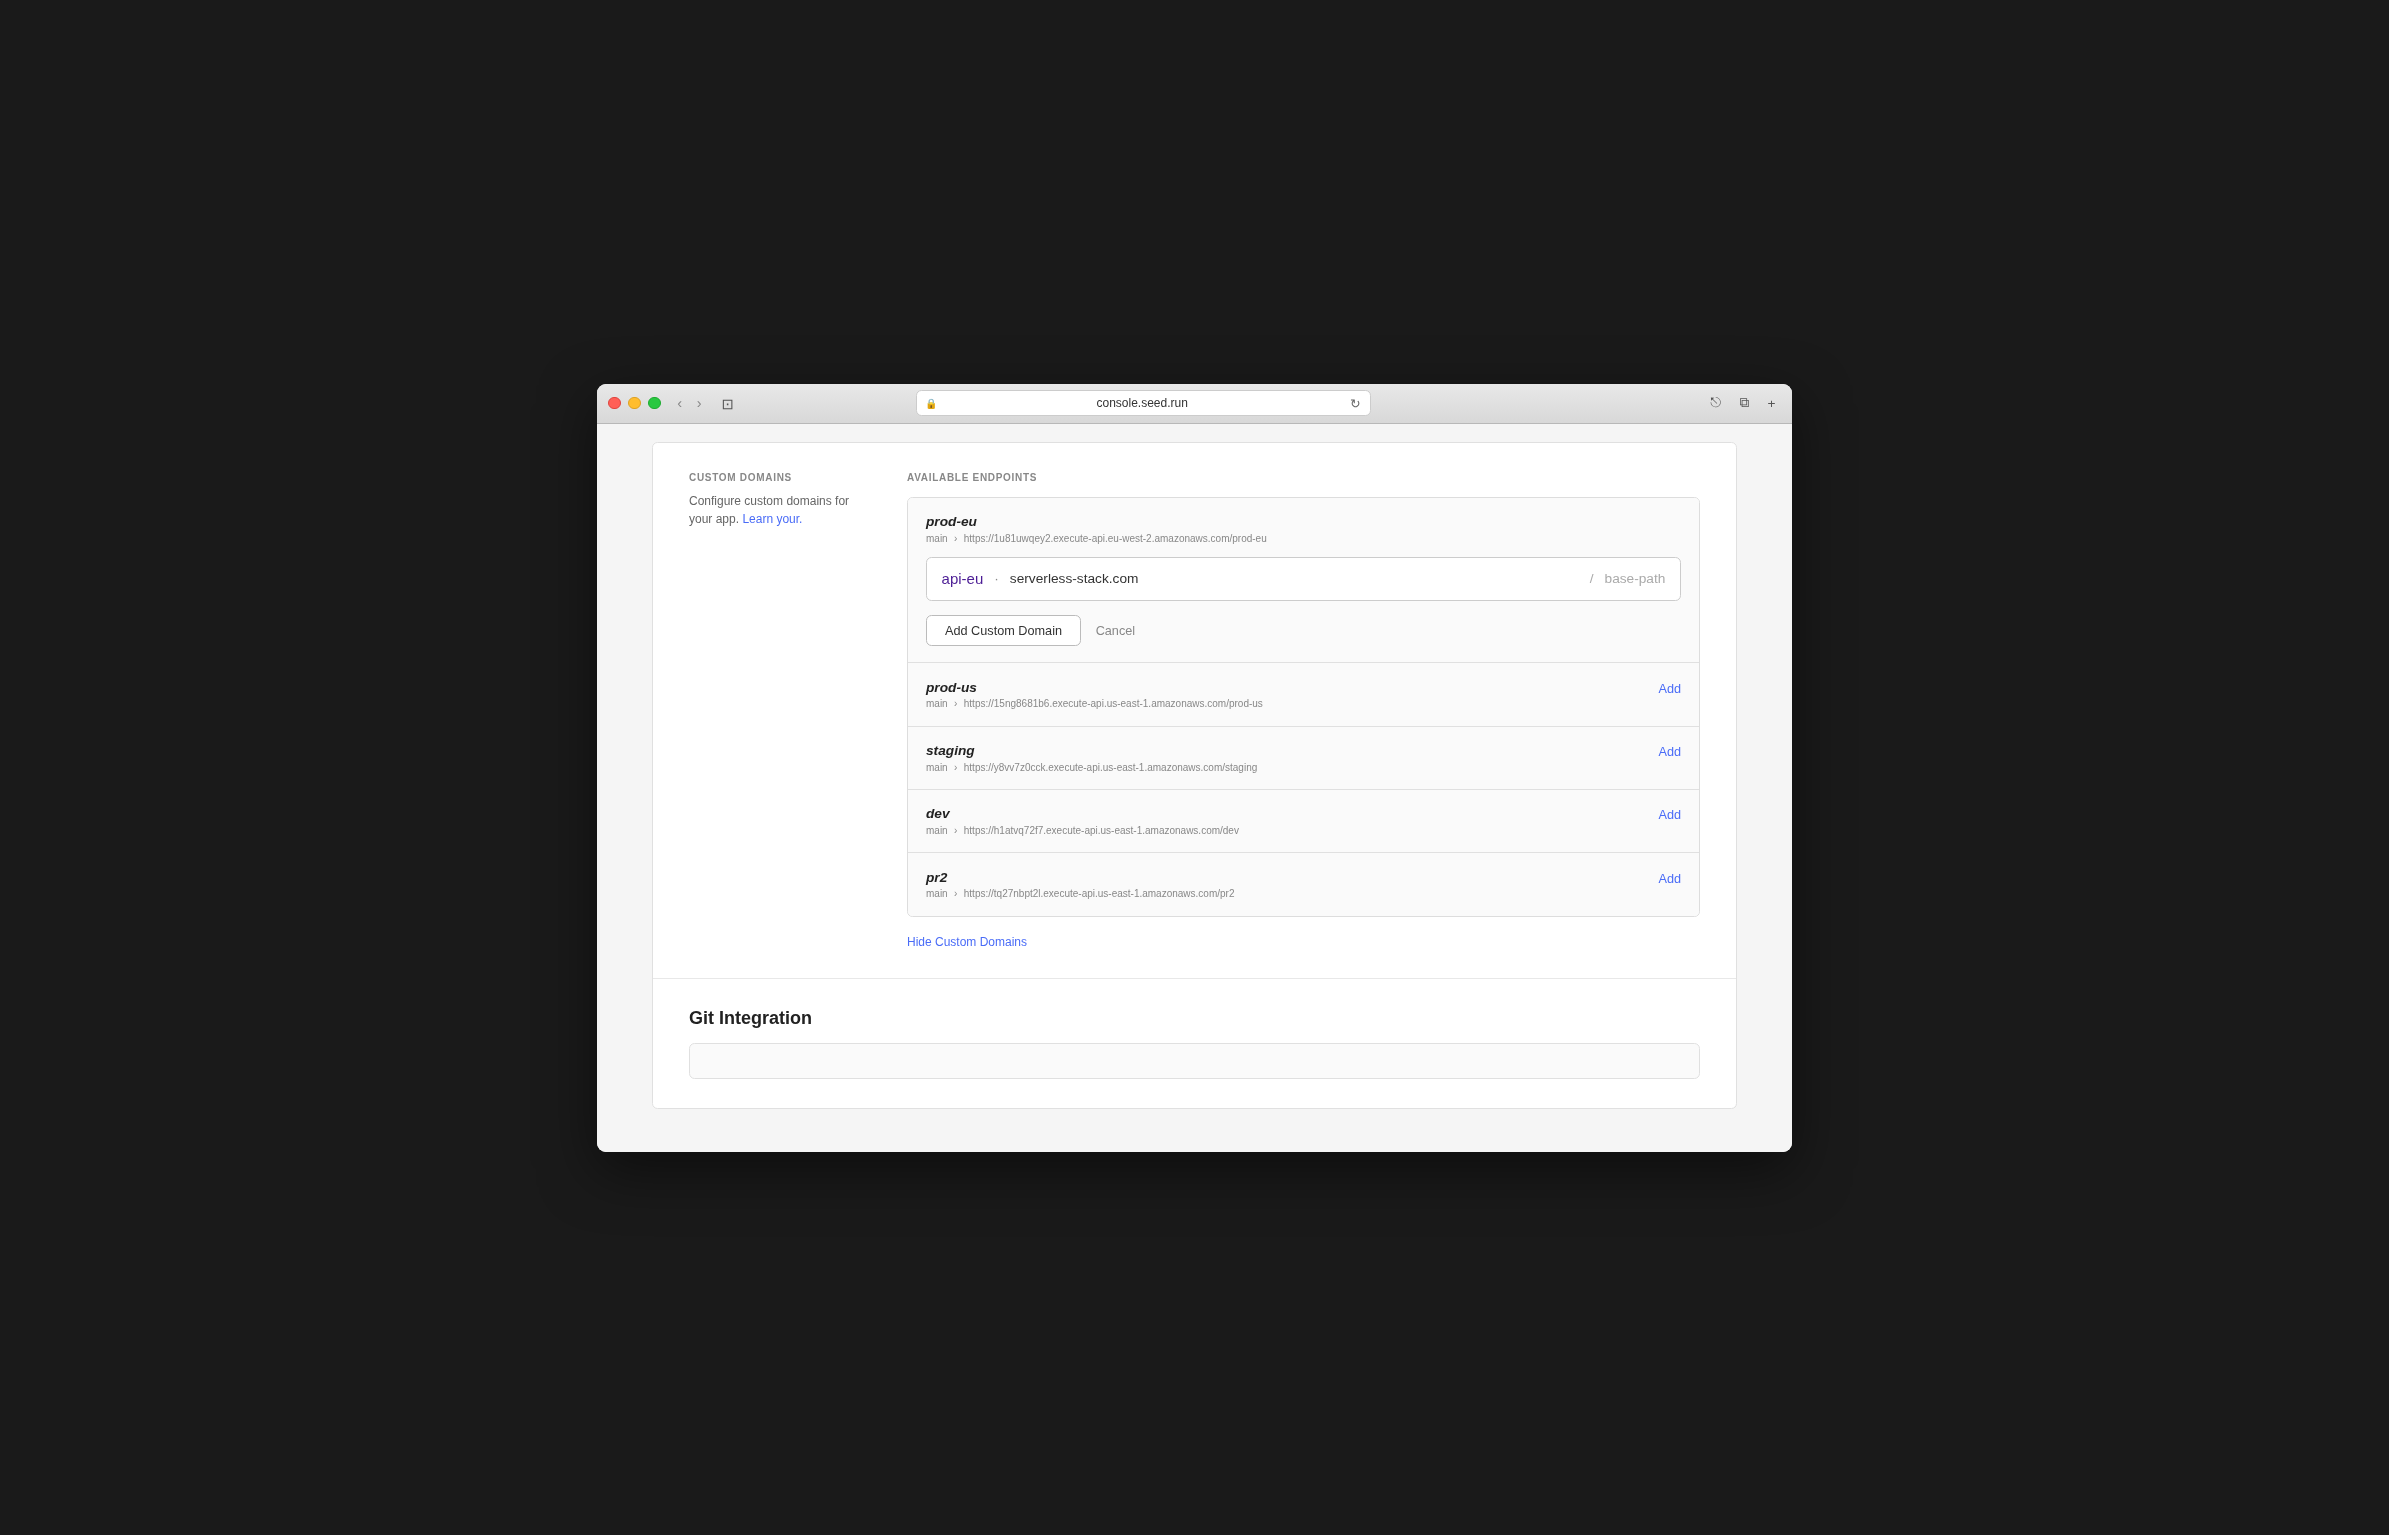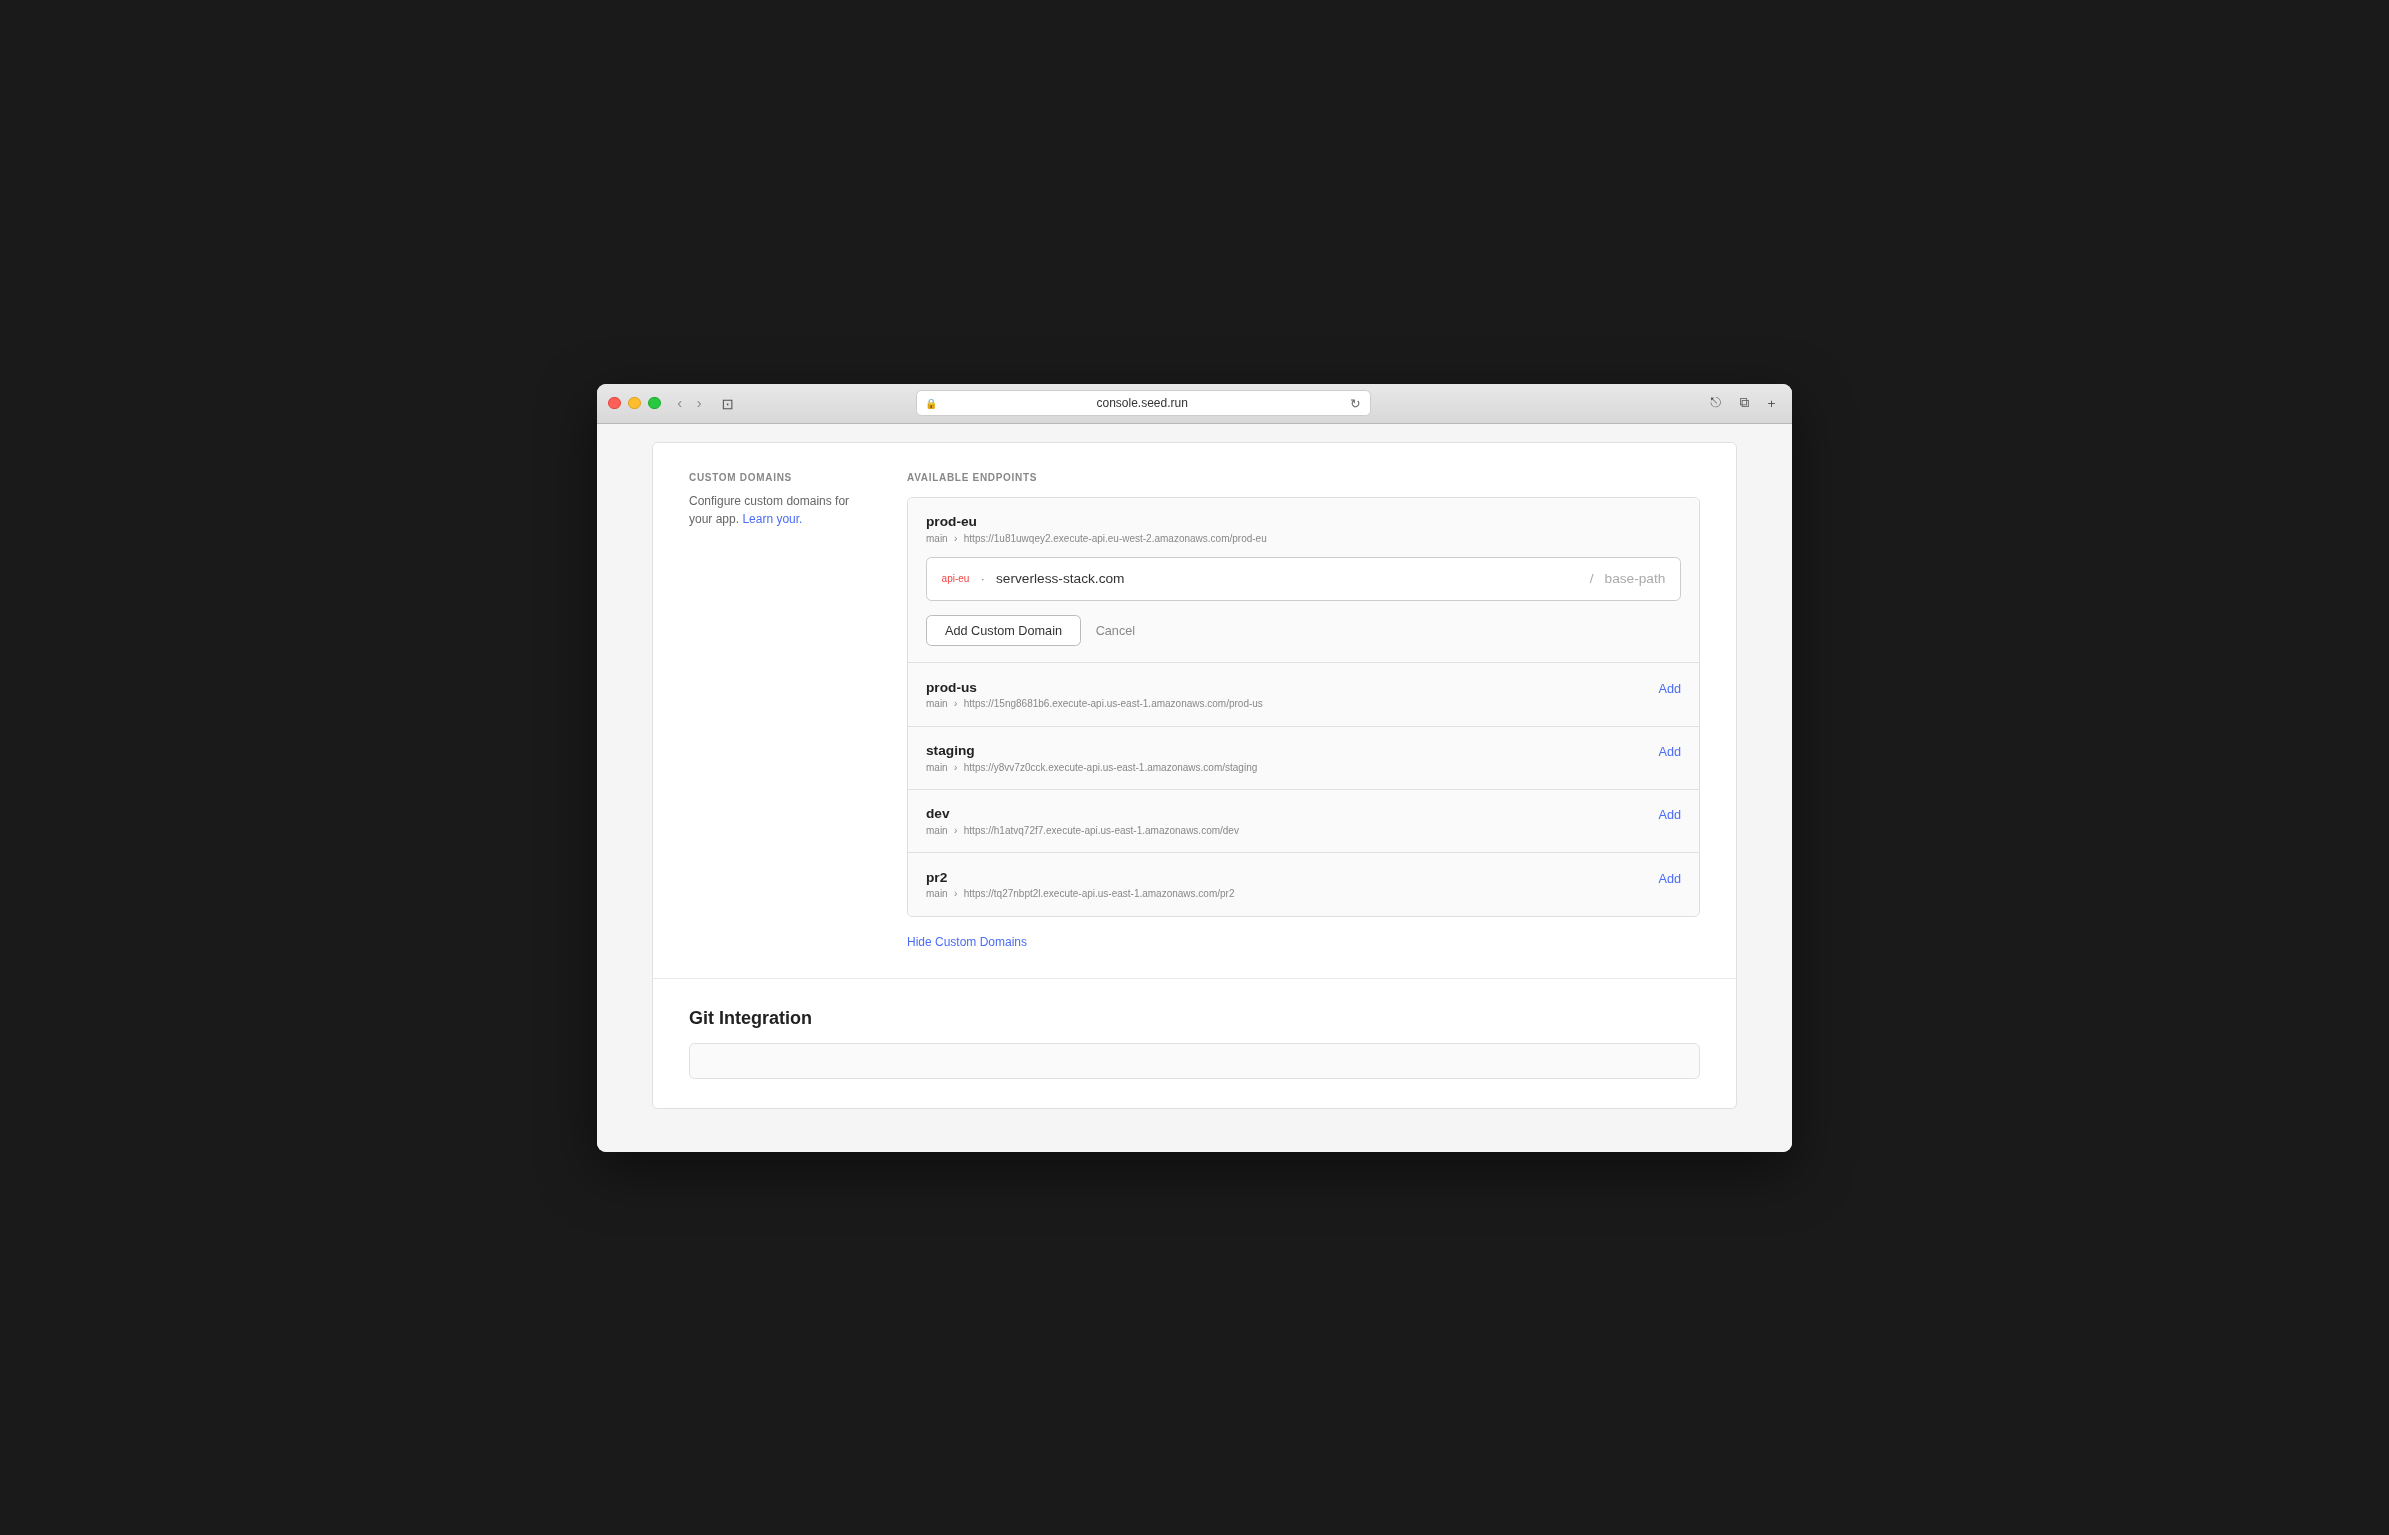--- a/index.html
+++ b/index.html
@@ -216,20 +216,21 @@
       display: flex;
       align-items: flex-start;
       justify-content: space-between;
     }
 
     .endpoint-name {
       font-size: 13.7px;
       font-weight: 600;
       color: #222;
       margin-bottom: 3.6px;
+      font-style: italic;
     }
 
     .endpoint-url {
       font-size: 10px;
       color: #888;
     }
 
     .endpoint-url .arrow {
       margin: 0 3.6px;
     }
@@ -253,22 +254,22 @@
       background: white;
       border: 0.9px solid #ccc;
       border-radius: 5.5px;
       padding: 0 14.6px;
       height: 44px;
       gap: 11px;
       margin-bottom: 14.6px;
     }
 
     .domain-subdomain {
-      font-size: 10px;
-      color: #ef4444;
+      font-size: 15px;
+      color: #4c1d95;
     }
 
     .domain-dot {
       color: #888;
       font-size: 13.7px;
     }
 
     .domain-name {
       font-size: 13.7px;
       color: #333;

